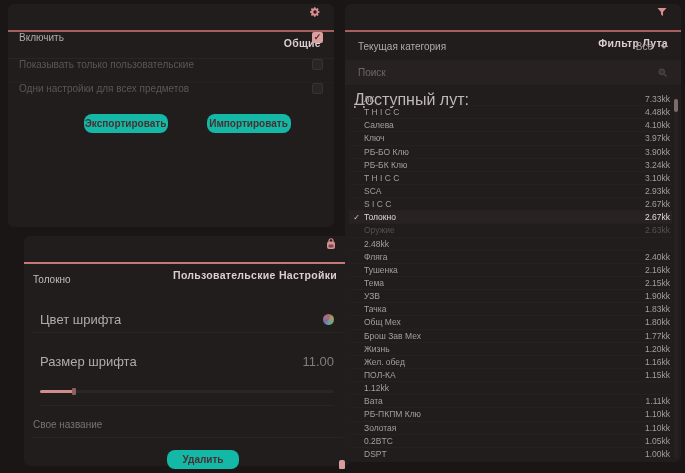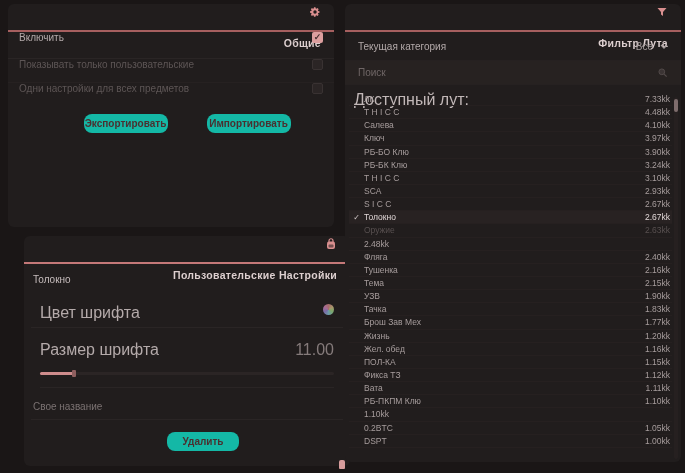--- a/index.html
+++ b/index.html
@@ -28,22 +28,22 @@
   .checkbox.unchecked{background:#2b2525;border:1px solid #393232;}
   .dropdown{display:flex;align-items:center;gap:7px;color:#a79d9d;font-size:10px;cursor:pointer;}
   .btn{background:#14b8a6;color:#4a3030;border:none;border-radius:8px;
     font-family:"Liberation Sans",sans-serif;font-size:10px;font-weight:bold;
     padding:4px 0;cursor:pointer;margin-left:32px;}
   .btn-row{display:flex;justify-content:center;gap:7px;margin-top:9px;}
   .btn-row .btn{width:84px;}
 
   
   .item-label{font-size:10px;color:#c6bcbc;padding:10px 9px 6px 9px;}
-  .sub-row{display:flex;justify-content:space-between;
-    margin:8px 7px;padding:5px 9px;font-size:16px;color:#b4aaaa;border-bottom:1px solid #2a2525;}
+  .sub-row{display:flex;align-items:center;justify-content:space-between;
+    margin:16px 7px;padding:5px 9px;font-size:13px;color:#b4aaaa;border-bottom:1px solid #2a2525;}
   .sub-row.no-line{border-bottom:none;padding-bottom:2px;}
   .color-wheel{width:11px;height:11px;border-radius:50%;opacity:.8;
     background:conic-gradient(#c97f7f,#c9b67f,#8fc97f,#7fb9c9,#8f7fc9,#c97fb3,#c97f7f);}
   .size-value{color:#857b7b;}
   .slider{position:relative;height:10px;margin:0 16px 4px 16px;border-bottom:1px solid #2a2525;padding-bottom:8px;}
   .slider-track{position:absolute;left:0;top:3px;width:100%;height:3px;background:#2b2525;border-radius:2px;}
   .slider-fill{position:absolute;left:0;top:3px;width:34px;height:3px;background:#cf8d8d;border-radius:2px;}
   .slider-handle{position:absolute;left:32px;top:1px;width:4px;height:7px;background:#8f5f5f;border-radius:1px;}
   .name-input{margin:6px 7px 0 7px;padding:7px 2px;font-size:10px;color:#7b7272;
     border-bottom:1px solid #2a2525;}
@@ -262,55 +262,60 @@
         <span class="nm">УЗВ</span>
         <span class="val">1.90kk</span>
       </div>
       <div class="loot-row">
         <span class="chk"></span>
         <span class="nm">Тачка</span>
         <span class="val">1.83kk</span>
       </div>
       <div class="loot-row">
         <span class="chk"></span>
+        <span class="nm">Общ Мех</span>
+        <span class="val">1.80kk</span>
+      </div>
+      <div class="loot-row">
+        <span class="chk"></span>
         <span class="nm">Брош Зав Мех</span>
         <span class="val">1.77kk</span>
       </div>
       <div class="loot-row">
         <span class="chk"></span>
         <span class="nm">Жизнь</span>
         <span class="val">1.20kk</span>
       </div>
       <div class="loot-row">
         <span class="chk"></span>
         <span class="nm">Жел. обед</span>
         <span class="val">1.16kk</span>
       </div>
       <div class="loot-row">
         <span class="chk"></span>
         <span class="nm">ПОЛ-КА</span>
         <span class="val">1.15kk</span>
       </div>
       <div class="loot-row">
         <span class="chk"></span>
-        <span class="nm">Фикса ТЗ</span>
         <span class="val">1.12kk</span>
       </div>
       <div class="loot-row">
         <span class="chk"></span>
         <span class="nm">Вата</span>
         <span class="val">1.11kk</span>
       </div>
       <div class="loot-row">
         <span class="chk"></span>
         <span class="nm">РБ-ПКПМ Клю</span>
         <span class="val">1.10kk</span>
       </div>
       <div class="loot-row">
         <span class="chk"></span>
+        <span class="nm">Золотая</span>
         <span class="val">1.10kk</span>
       </div>
       <div class="loot-row">
         <span class="chk"></span>
         <span class="nm">0.2BTC</span>
         <span class="val">1.05kk</span>
       </div>
       <div class="loot-row">
         <span class="chk"></span>
         <span class="nm">DSPT</span>

